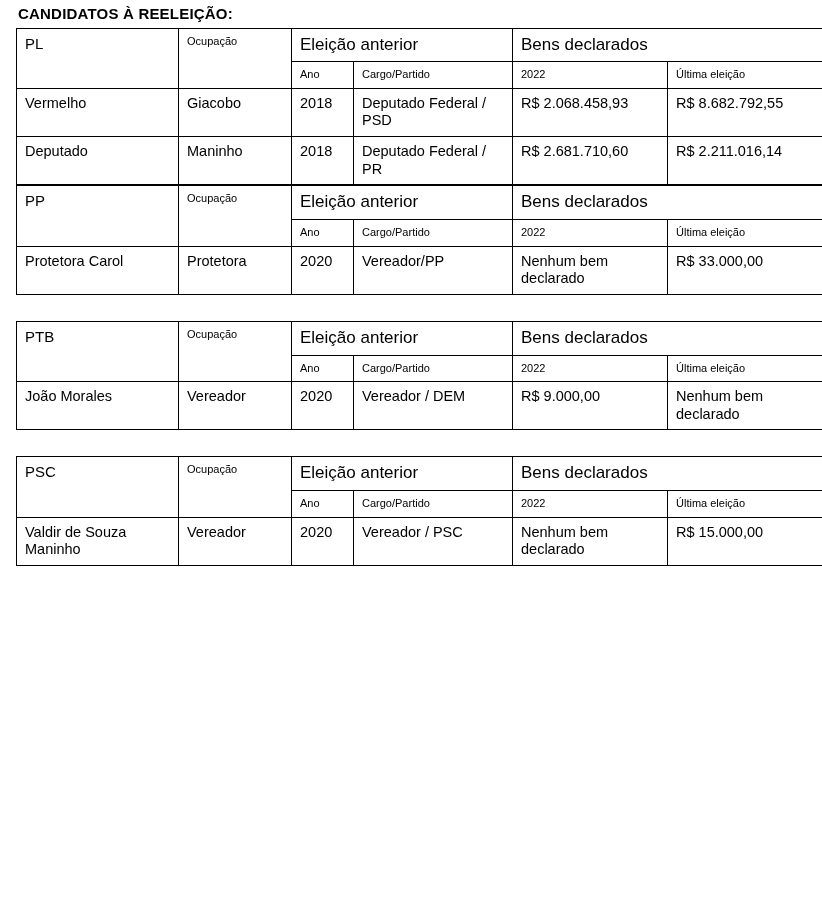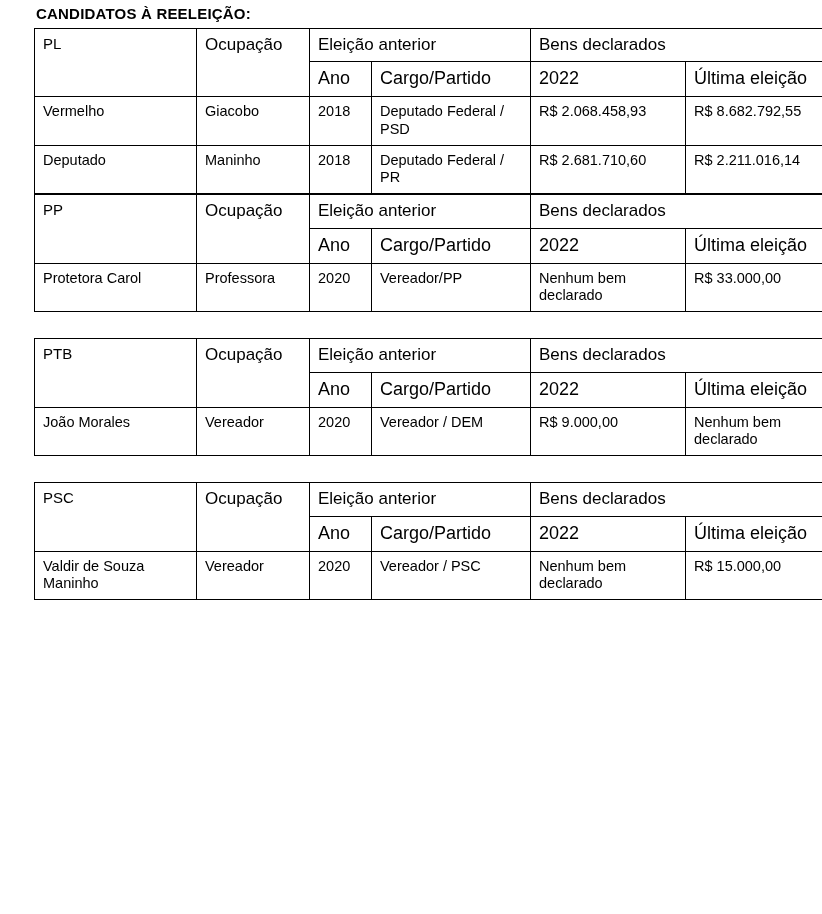--- a/index.html
+++ b/index.html
@@ -9,23 +9,22 @@
   }
   body {
     width: 822px;
     height: 914px;
     font-family: "Liberation Sans", sans-serif;
     color: #000000;
     position: relative;
     overflow: hidden;
   }
   .page {
-    padding: 0 2px;
+    padding: 0 16px;
     box-sizing: border-box;
-    margin-left: 32px;
   }
   .section-heading {
     font-size: 15px;
     font-weight: bold;
     letter-spacing: 0.2px;
     margin: 0;
     padding: 6px 0 5px 2px;
     line-height: 1.1;
   }
   table.party-table {
@@ -55,26 +54,26 @@
     font-weight: bold;
     font-size: 15px;
     padding-top: 12px;
   }
   .group-head {
     text-align: center;
     font-size: 17px;
     padding-top: 12px;
   }
   .occ-head {
-    font-size: 17px;
+    font-size: 11px;
     padding-top: 12px;
   }
   .sub-head {
     text-align: center;
-    font-size: 18px;
+    font-size: 11px;
     padding-top: 10px;
     padding-bottom: 10px;
   }
   .row-cell {
     padding-top: 9px;
     padding-bottom: 9px;
   }
   .right { text-align: right; }
   .center { text-align: center; }
   .gap-large { height: 26px; }
@@ -145,21 +144,21 @@
         <td class="group-head" colspan="2">Bens declarados</td>
       </tr>
       <tr>
         <td class="sub-head">Ano</td>
         <td class="sub-head">Cargo/Partido</td>
         <td class="sub-head">2022</td>
         <td class="sub-head">Última eleição</td>
       </tr>
       <tr>
         <td class="row-cell">Protetora Carol</td>
-        <td class="row-cell">Professora</td>
+        <td class="row-cell">Protetora</td>
         <td class="row-cell center">2020</td>
         <td class="row-cell">Vereador/PP</td>
         <td class="row-cell center">Nenhum bem declarado</td>
         <td class="row-cell right">R$ 33.000,00</td>
       </tr>
     </tbody>
   </table>
 
   <div class="gap-large"></div>
 

